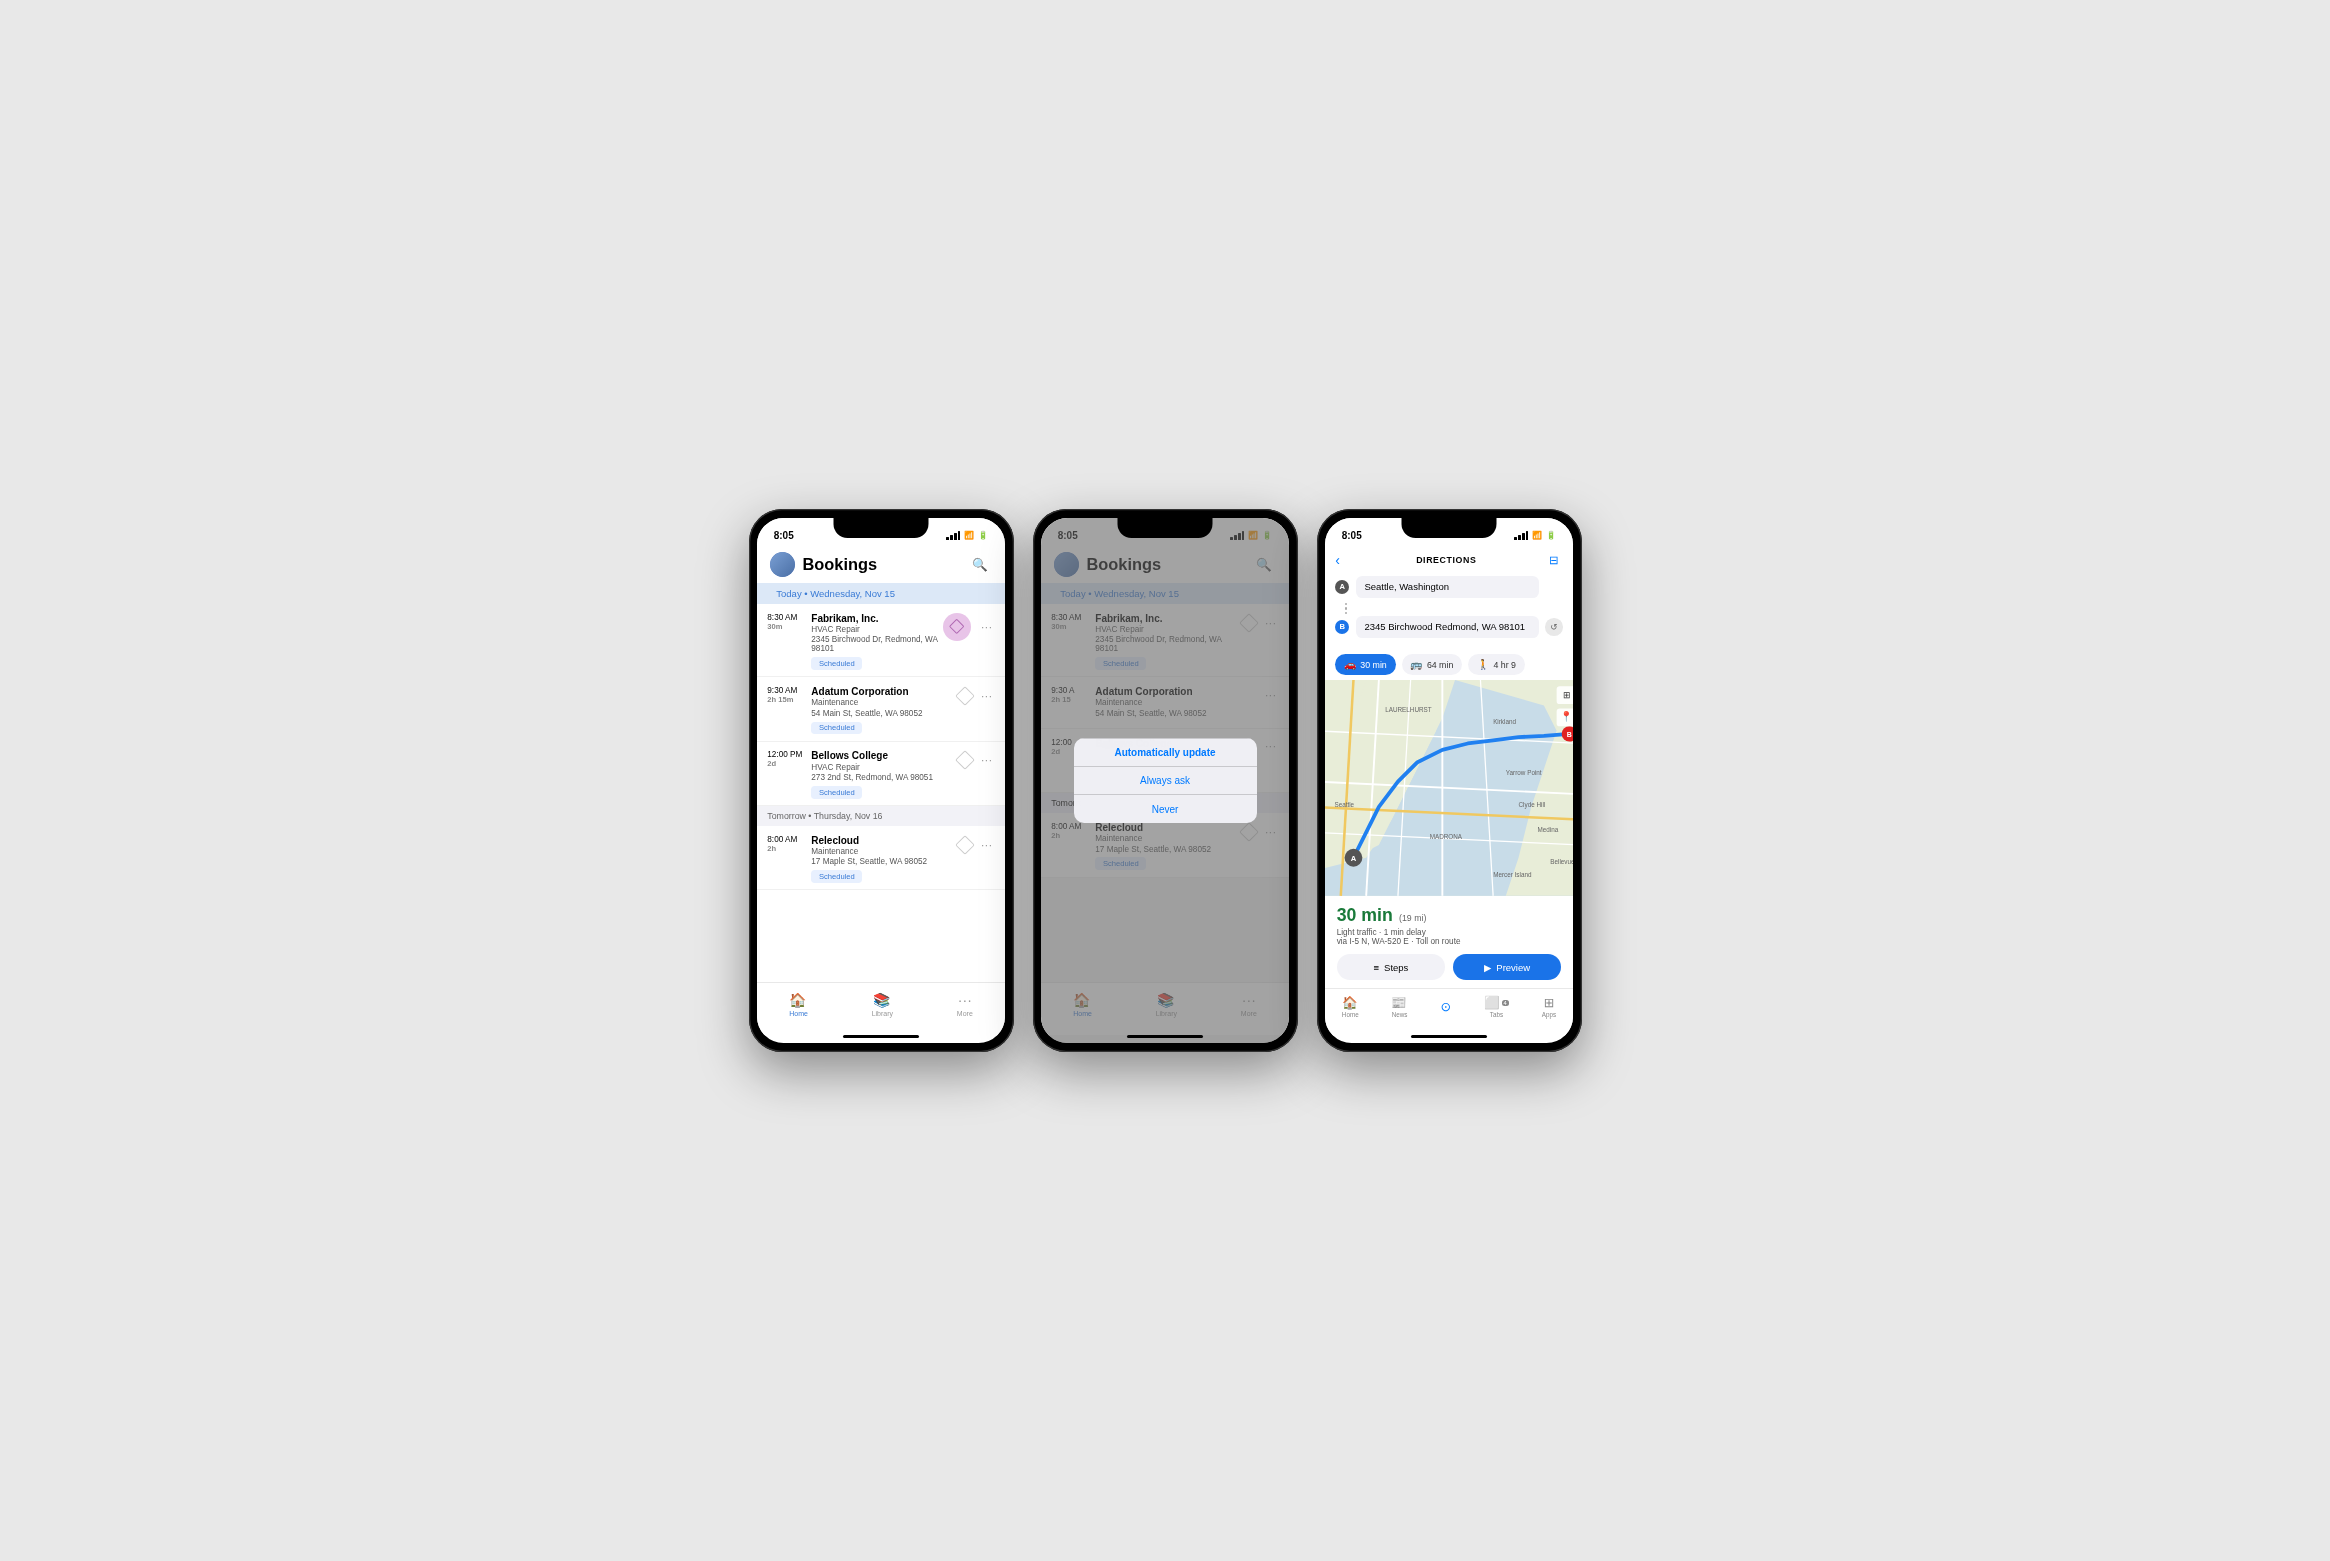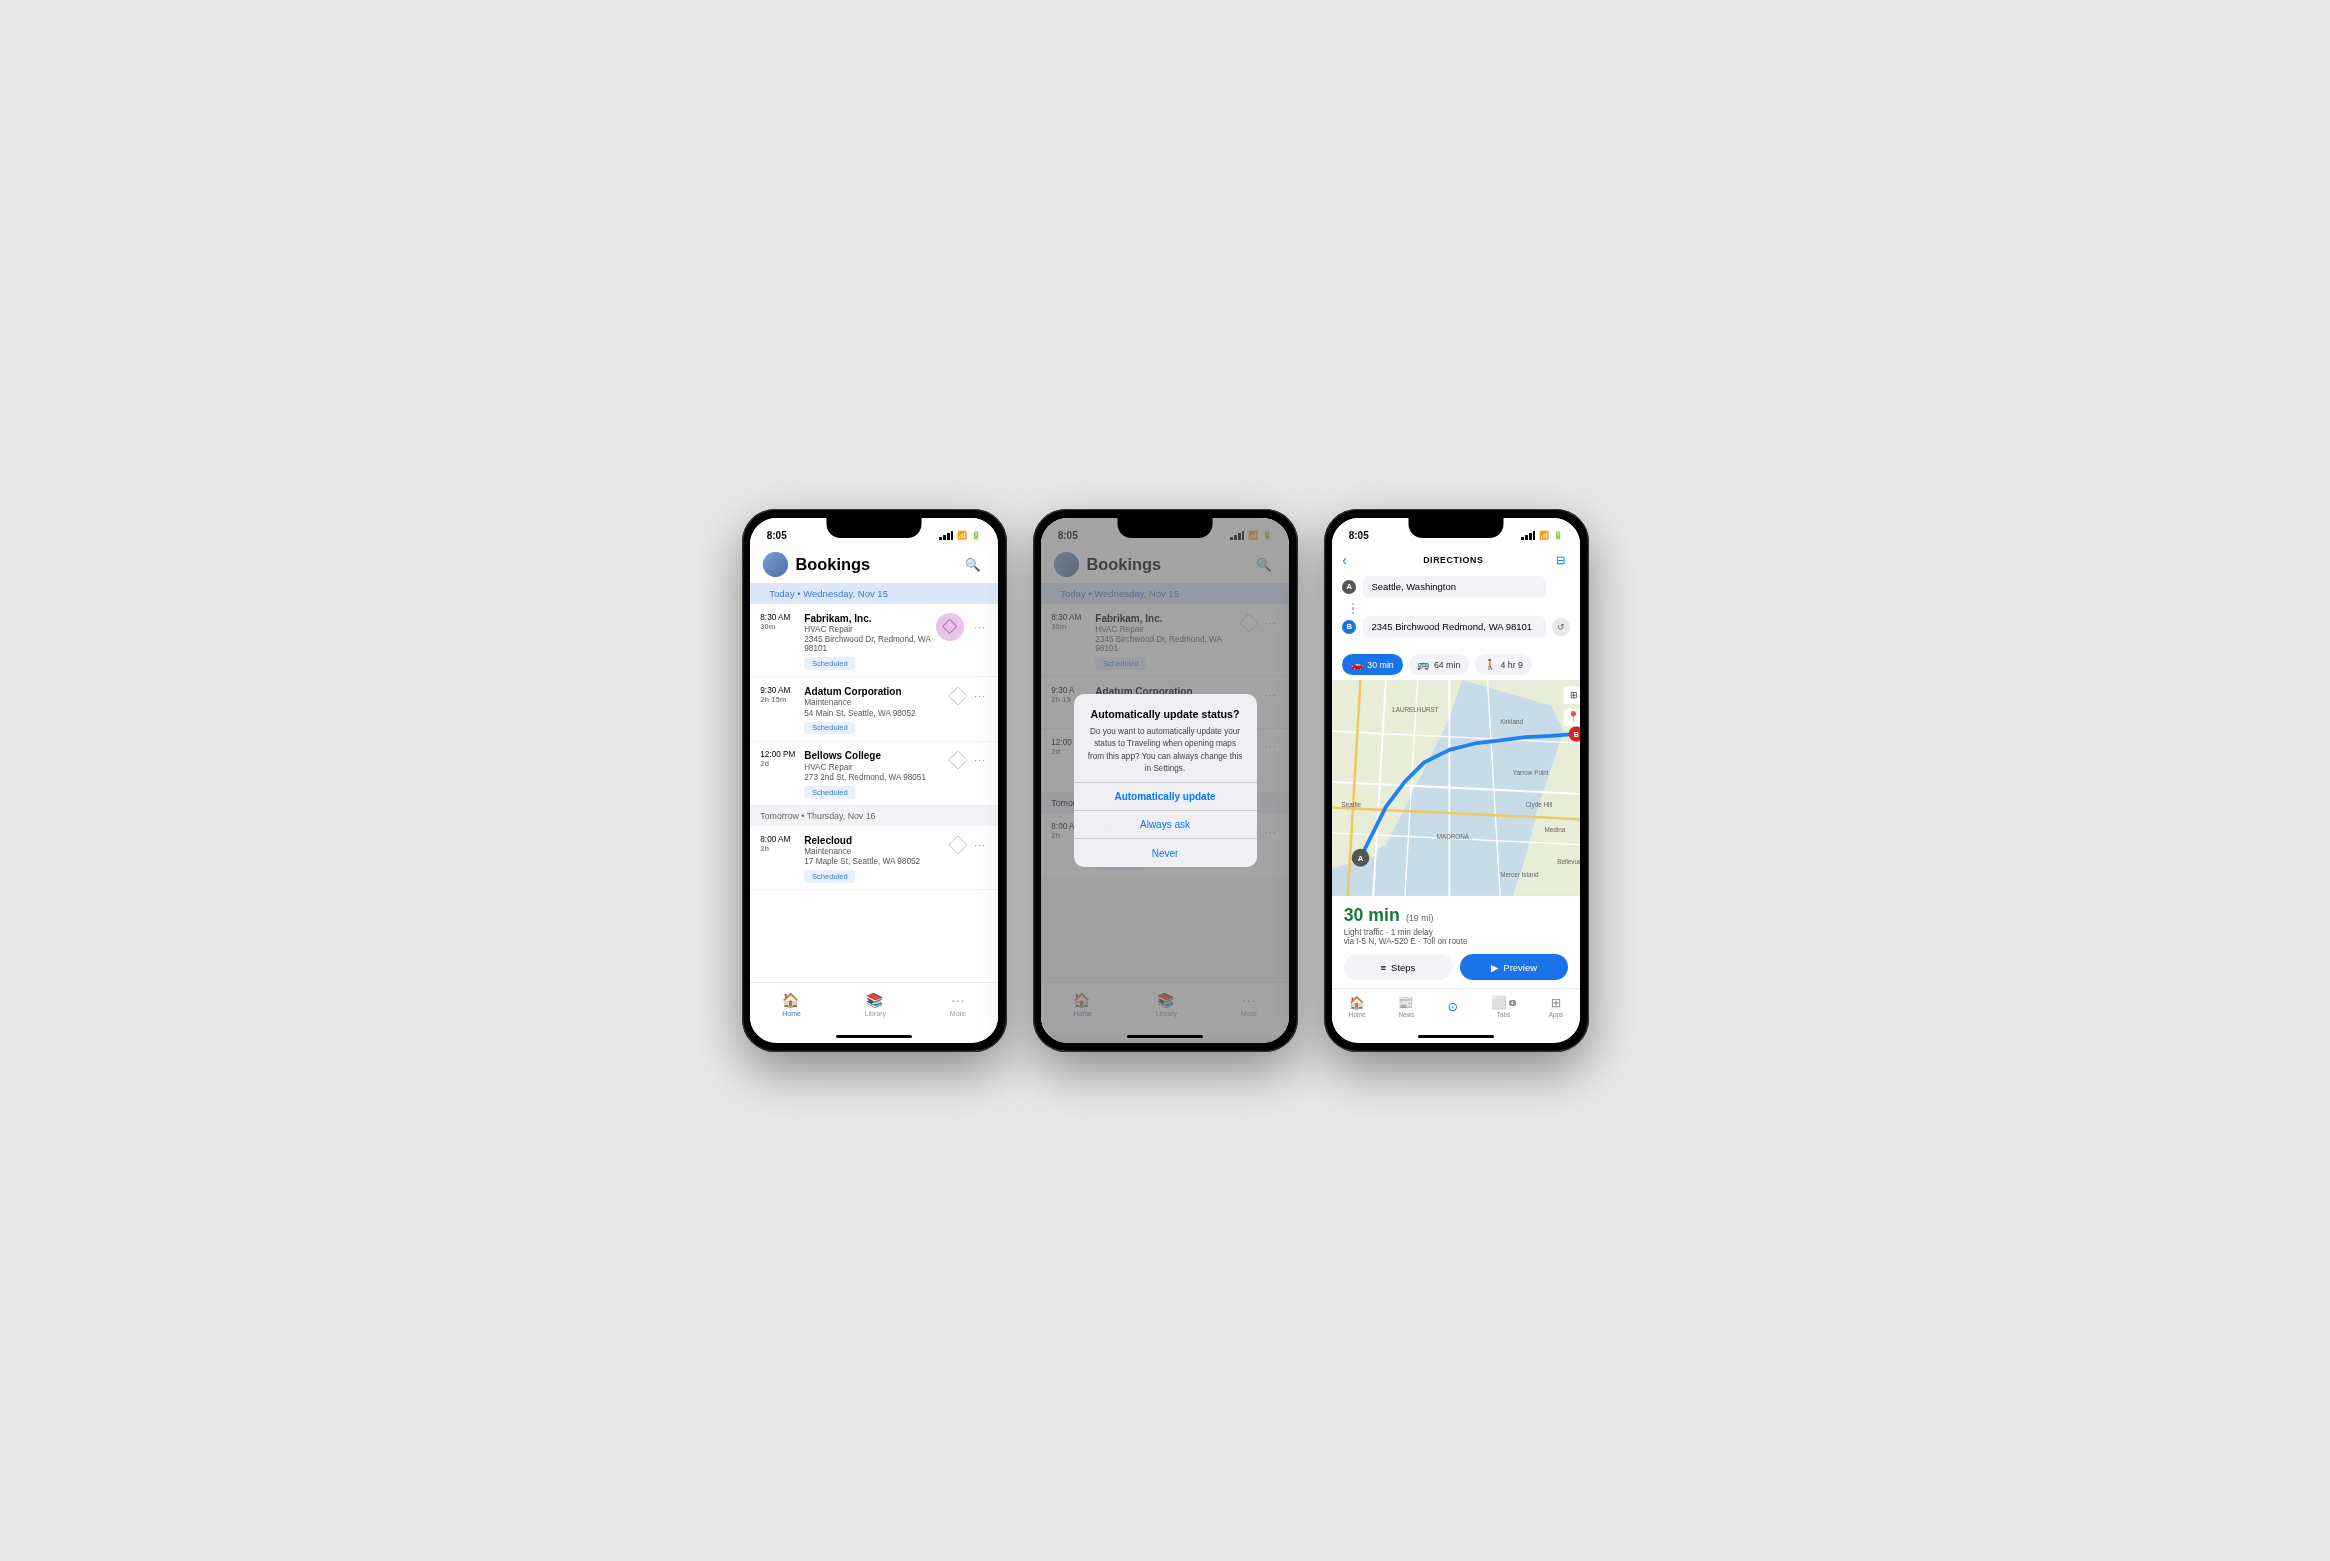--- a/index.html
+++ b/index.html
@@ -7,21 +7,21 @@
       background: #e8e8e8;
       display: flex;
       justify-content: center;
       align-items: center;
       min-height: 100vh;
       font-family: -apple-system, BlinkMacSystemFont, 'Helvetica Neue', Arial, sans-serif;
       padding: 12.6px;
     }
     .screenshot-container {
       display: flex;
-      gap: 26px;
+      gap: 19px;
       align-items: flex-start;
       justify-content: center;
       width: 100%;
       max-width: 883px;
     }
 
     
     .phone {
       width: 265px;
       min-height: 543px;
@@ -753,24 +753,20 @@
             <div class="diamond-icon">
                 <div class="diamond-shape"></div>
               </div>
             <div class="more-icon">···</div>
           </div>
         </div>
       </div>
 
       <div class="dialog-overlay">
         <div class="dialog-box">
-          <div class="dialog-content">
-            <div class="dialog-title">Automatically update status?</div>
-            <div class="dialog-message">Do you want to automatically update your status to Traveling when opening maps from this app? You can always change this in Settings.</div>
-          </div>
           <button class="dialog-btn bold">Automatically update</button>
           <button class="dialog-btn">Always ask</button>
           <button class="dialog-btn">Never</button>
         </div>
       </div>
 
       <div class="bottom-nav" style="opacity:0.6">
         <div class="nav-item active">
           <span class="nav-icon">🏠</span>
           <span>Home</span>

